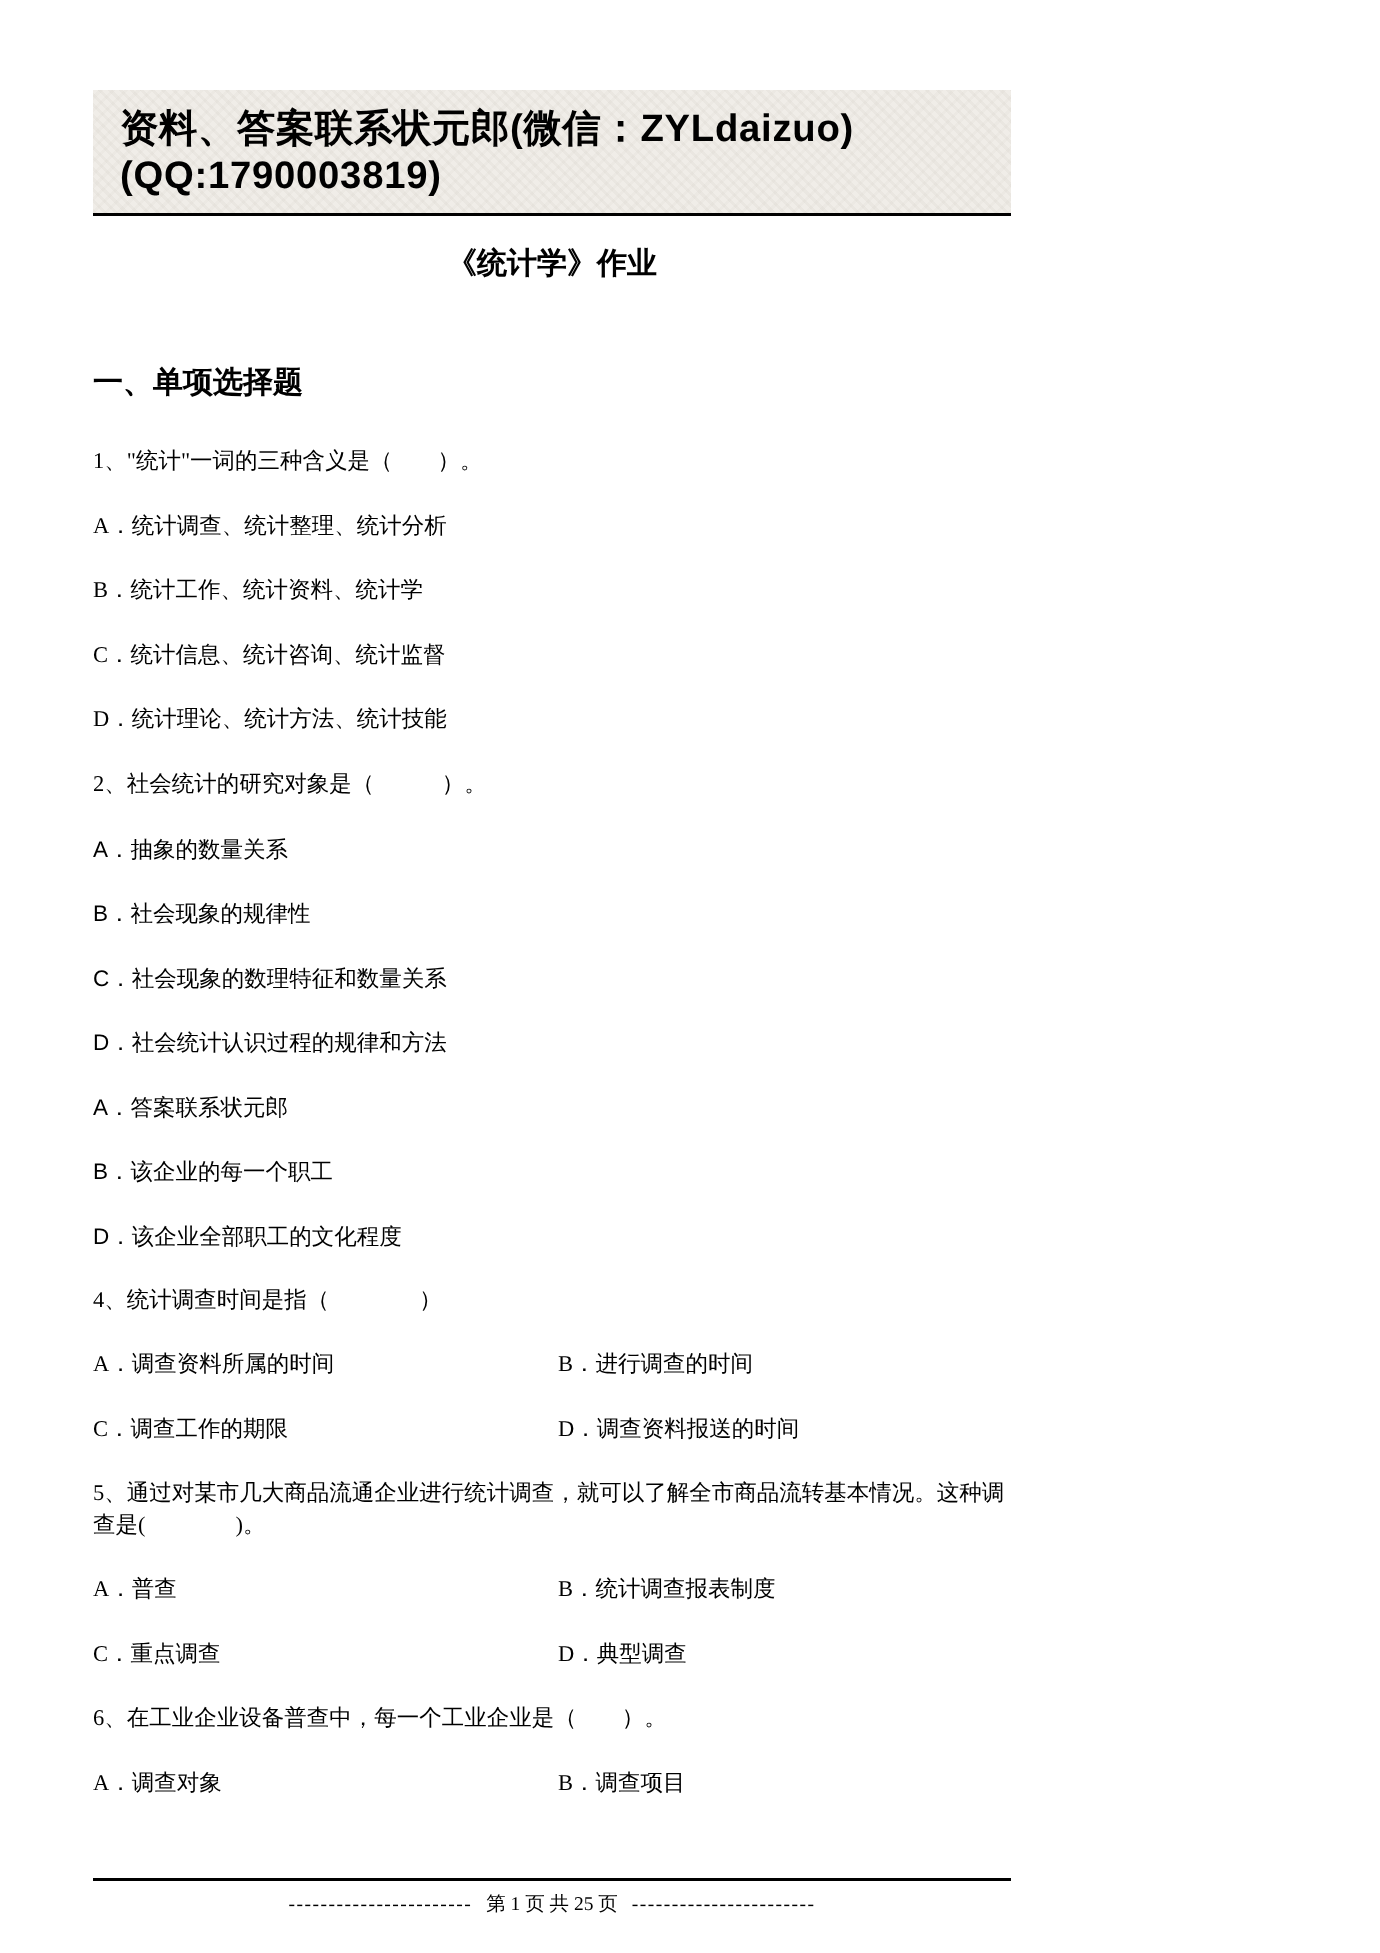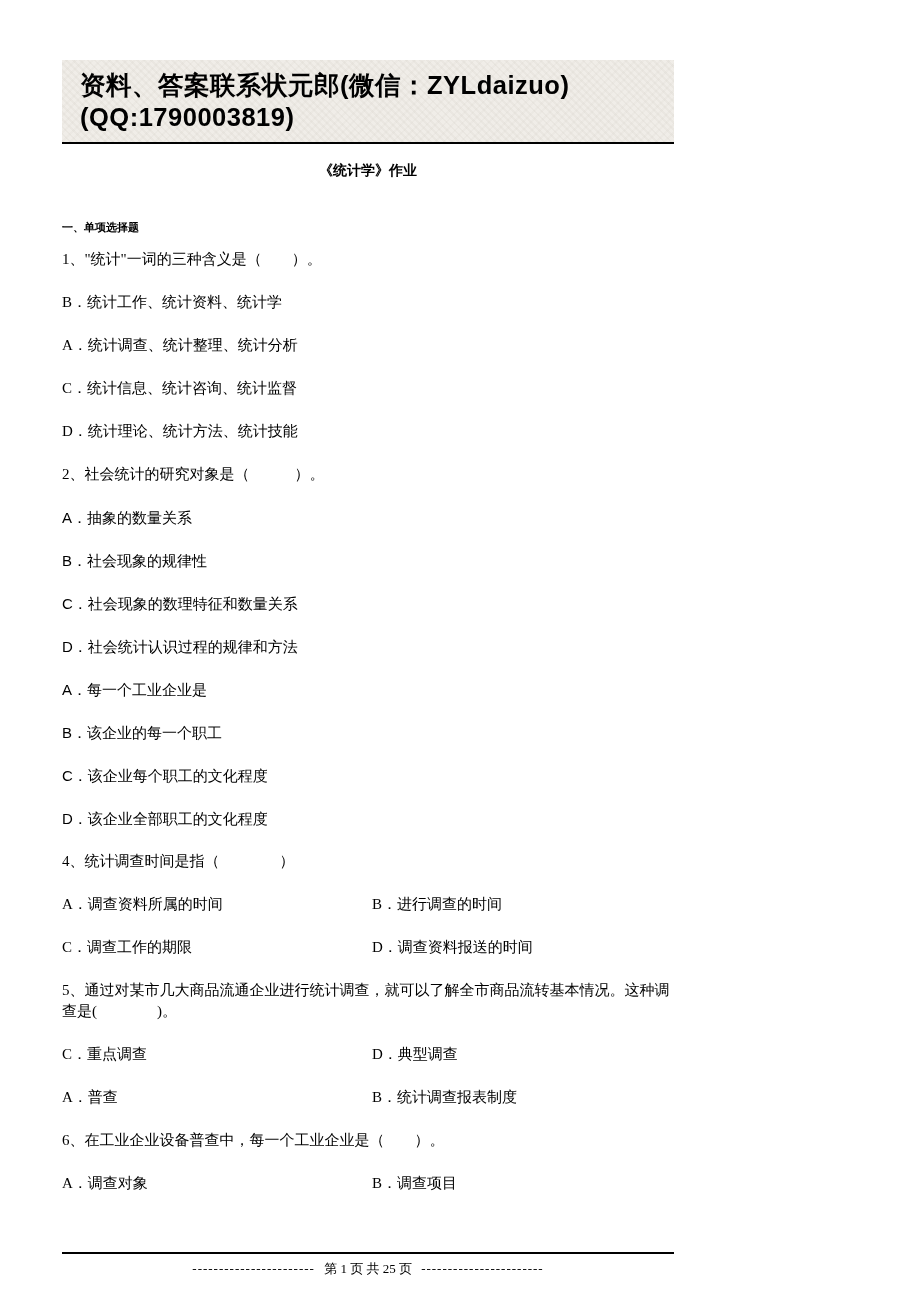--- a/index.html
+++ b/index.html
@@ -30,29 +30,29 @@
     font-size: 25.5px;
     font-weight: bold;
     letter-spacing: 0.5px;
     text-align: left;
     padding-left: 18px;
     color: #000;
   }
   .doc-title {
     text-align: center;
     font-family: "SimHei", "黑体", sans-serif;
-    font-size: 14px;
+    font-size: 20px;
     font-weight: bold;
-    margin-bottom: 40px;
+    margin-bottom: 52px;
   }
   .section-heading {
     font-family: "SimHei", "黑体", sans-serif;
-    font-size: 11px;
+    font-size: 20px;
     font-weight: bold;
-    margin-bottom: 14px;
+    margin-bottom: 30px;
   }
   .line {
     font-size: 15px;
     line-height: 1.4;
     margin-bottom: 22px;
     color: #000;
     display: block;
   }
   .line.serif-latin {
     font-family: Liberation Sans, sans-serif;
@@ -102,54 +102,53 @@
 
   <div class="header-banner">
     <div class="header-banner-text">资料、答案联系状元郎(微信：ZYLdaizuo)(QQ:1790003819)</div>
   </div>
 
   <div class="doc-title">《统计学》作业</div>
 
   <div class="section-heading">一、单项选择题</div>
 
   <span class="line">1、"统计"一词的三种含义是（　　）。</span>
+  <span class="line">A．统计调查、统计整理、统计分析</span>
   <span class="line">B．统计工作、统计资料、统计学</span>
-  <span class="line">A．统计调查、统计整理、统计分析</span>
   <span class="line">C．统计信息、统计咨询、统计监督</span>
   <span class="line">D．统计理论、统计方法、统计技能</span>
 
   <span class="line">2、社会统计的研究对象是（　　　）。</span>
   <span class="line serif-latin">A．抽象的数量关系</span>
   <span class="line serif-latin">B．社会现象的规律性</span>
   <span class="line serif-latin">C．社会现象的数理特征和数量关系</span>
   <span class="line serif-latin">D．社会统计认识过程的规律和方法</span>
 
-  <span class="line serif-latin">A．每一个工业企业是</span>
+  <span class="line serif-latin">A．答案联系状元郎</span>
   <span class="line serif-latin">B．该企业的每一个职工</span>
-  <span class="line serif-latin">C．该企业每个职工的文化程度</span>
   <span class="line serif-latin">D．该企业全部职工的文化程度</span>
 
   <span class="line">4、统计调查时间是指（　　　　）</span>
   <div class="line two-col">
     <span class="col-a serif-latin">A．调查资料所属的时间</span>
     <span class="col-b serif-latin">B．进行调查的时间</span>
   </div>
   <div class="line two-col">
     <span class="col-a serif-latin">C．调查工作的期限</span>
     <span class="col-b serif-latin">D．调查资料报送的时间</span>
   </div>
 
   <span class="line">5、通过对某市几大商品流通企业进行统计调查，就可以了解全市商品流转基本情况。这种调查是(　　　　)。</span>
   <div class="line two-col">
+    <span class="col-a serif-latin">A．普查</span>
+    <span class="col-b serif-latin">B．统计调查报表制度</span>
+  </div>
+  <div class="line two-col">
     <span class="col-a serif-latin">C．重点调查</span>
     <span class="col-b serif-latin">D．典型调查</span>
-  </div>
-  <div class="line two-col">
-    <span class="col-a serif-latin">A．普查</span>
-    <span class="col-b serif-latin">B．统计调查报表制度</span>
   </div>
 
   <span class="line">6、在工业企业设备普查中，每一个工业企业是（　　）。</span>
   <div class="line two-col">
     <span class="col-a serif-latin">A．调查对象</span>
     <span class="col-b serif-latin">B．调查项目</span>
   </div>
 
   <div class="footer-sep-main"></div>
   <div class="footer-wrap">

